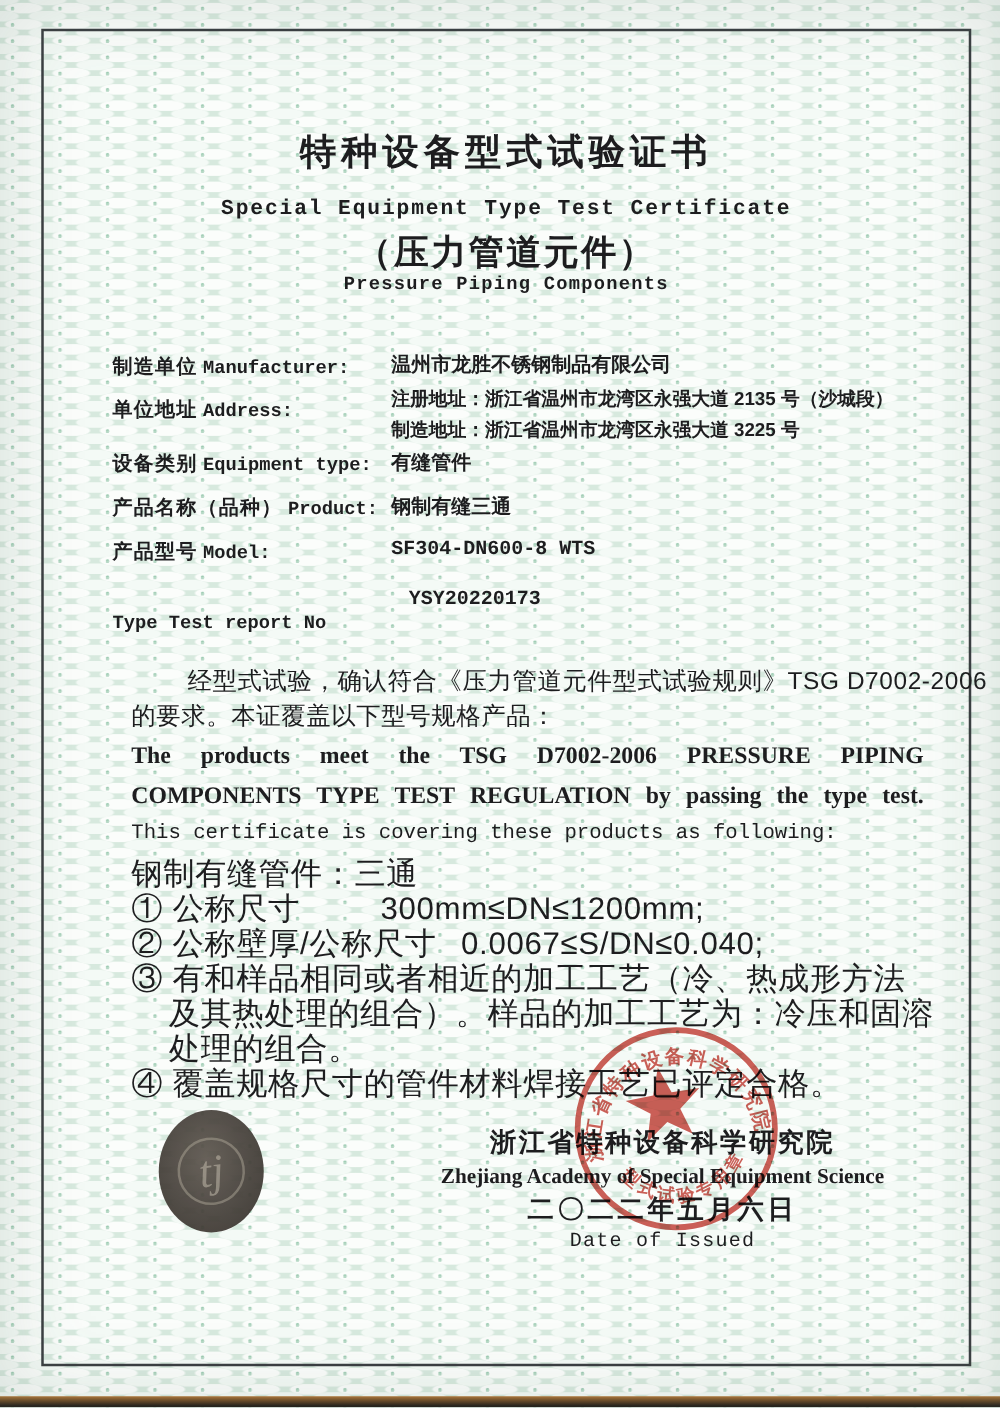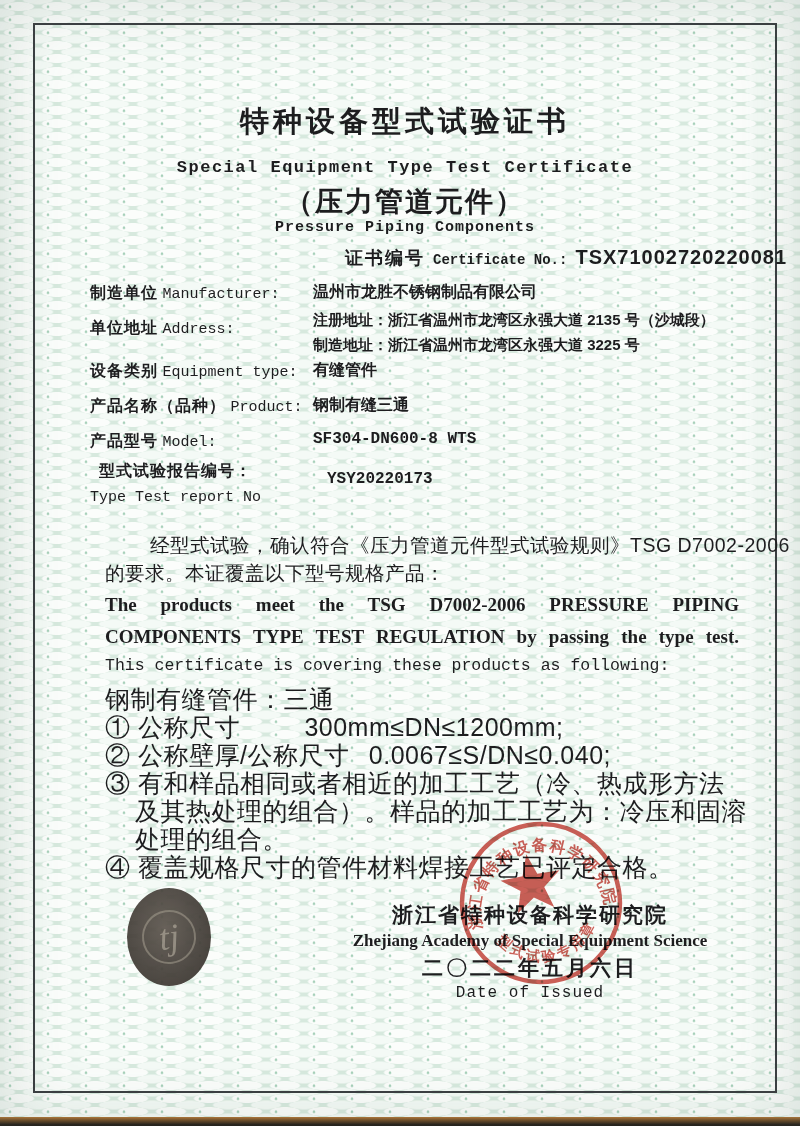--- a/index.html
+++ b/index.html
@@ -31,21 +31,21 @@
     font-family:"Liberation Mono","DejaVu Sans Mono",monospace;}
 
   .cert-line{position:absolute;left:345px;top:246px;display:flex;align-items:baseline;gap:8px;white-space:nowrap;}
   .cert-line .cn{font-size:18px;font-weight:bold;letter-spacing:2px;}
   .cert-line .en{font-size:14px;font-weight:bold;font-family:"Liberation Mono","DejaVu Sans Mono",monospace;}
   .cert-line .val{font-size:20px;font-weight:bold;letter-spacing:1px;}
 
   .fields{position:absolute;left:90px;top:0;width:690px;}
   .f-label{position:absolute;left:0;white-space:nowrap;}
   .f-label .cn{font-size:16px;font-weight:bold;letter-spacing:1px;text-align:center;}
-  .f-label .en{font-size:15px;font-weight:normal;font-family:"Liberation Mono","DejaVu Sans Mono",monospace;}
+  .f-label .en{font-size:15px;font-weight:bold;font-family:"Liberation Mono","DejaVu Sans Mono",monospace;margin-top:28px;}
   .f-value{position:absolute;left:223px;white-space:nowrap;font-size:16px;font-weight:600;}
   .f-value.addr{font-size:15px;line-height:25px;}
   .f-value.mono{font-family:"Liberation Mono","DejaVu Sans Mono",monospace;font-weight:bold;}
   .f-label.two .cn,.f-label.two .en{display:block;line-height:27px;}
 
   .statement{position:absolute;left:105px;top:531px;width:634px;}
   .st-cn{font-size:19.5px;line-height:28px;white-space:nowrap;letter-spacing:.5px;}
   .st-cn.indent{padding-left:45px;}
   .st-en-bold{font-family:"Liberation Serif","DejaVu Serif",serif;font-weight:bold;font-size:19px;
     line-height:29px;text-align:justify;text-align-last:justify;margin-top:3px;}
@@ -79,25 +79,20 @@
 
 <div class="page">
 
   <div class="frame"></div>
 
   <div class="hline title-cn">特种设备型式试验证书</div>
   <div class="hline subtitle-cn">（压力管道元件）</div>
   <div class="hline title-en">Special Equipment Type Test Certificate</div>
   <div class="hline subtitle-en">Pressure Piping Components</div>
 
-  <div class="cert-line">
-    <span class="cn">证书编号</span>
-    <span class="en">Certificate No.:</span>
-    <span class="val">TSX71002720220081</span>
-  </div>
 
   <div class="fields">
 
     <div class="f-label" style="top:283px">
       <span class="cn">制造单位</span>
       <span class="en">Manufacturer:</span>
     </div>
     <div class="f-value" style="top:282px">温州市龙胜不锈钢制品有限公司</div>
 
     <div class="f-label" style="top:318px">
@@ -121,21 +116,20 @@
     </div>
     <div class="f-value" style="top:395px">钢制有缝三通</div>
 
     <div class="f-label" style="top:431px">
       <span class="cn">产品型号</span>
       <span class="en">Model:</span>
     </div>
     <div class="f-value mono" style="top:430px">SF304-DN600-8 WTS</div>
 
     <div class="f-label two" style="top:457px">
-      <span class="cn">型式试验报告编号：</span>
       <span class="en">Type Test report No</span>
     </div>
     <div class="f-value mono" style="top:470px;left:237px;font-size:16px">YSY20220173</div>
   </div>
 
   <div class="statement">
     <div class="st-cn indent">经型式试验，确认符合《压力管道元件型式试验规则》TSG D7002-2006</div>
     <div class="st-cn">的要求。本证覆盖以下型号规格产品：</div>
     <div class="st-en-bold">The products meet the TSG D7002-2006 PRESSURE PIPING</div>
     <div class="st-en-bold">COMPONENTS TYPE TEST REGULATION by passing the type test.</div>

